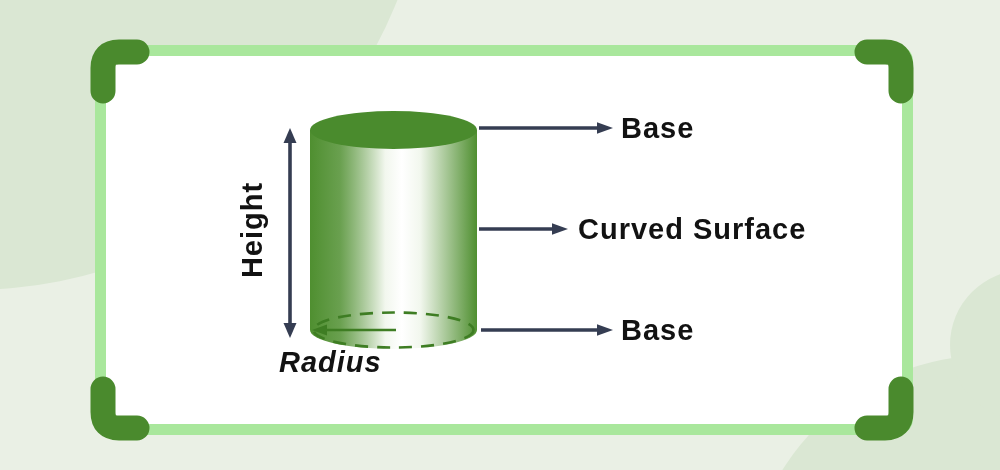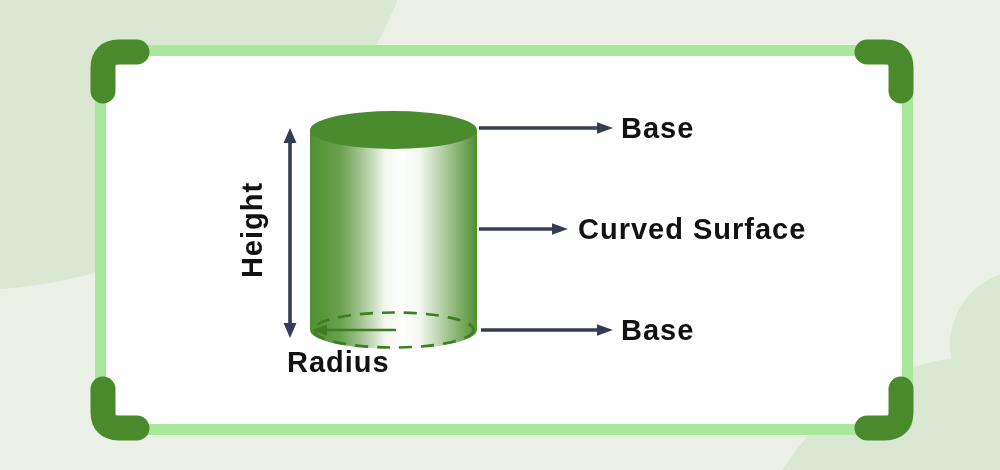--- a/index.html
+++ b/index.html
@@ -89,18 +89,18 @@
       <line class="nav-line" x1="479" y1="229" x2="553" y2="229"></line>
       <polygon class="nav-head" points="568,229 552,223.2 552,234.8"></polygon>
     </g>
     <g>
       <line class="nav-line" x1="481" y1="330" x2="598" y2="330"></line>
       <polygon class="nav-head" points="613,330 597,324.2 597,335.8"></polygon>
     </g>
   </svg>
 
   <div class="lbl" id="lbl-height">Height</div>
-  <div class="lbl" style="left:287px;top:345px;">Radius</div>
+  <div class="lbl" style="left:279px;top:345px;font-style:italic;">Radius</div>
   <div class="lbl" style="left:621px;top:111px;">Base</div>
   <div class="lbl" style="left:578px;top:212px;">Curved Surface</div>
   <div class="lbl" style="left:621px;top:313px;">Base</div>
 
 </div>
 
 </body></html>

